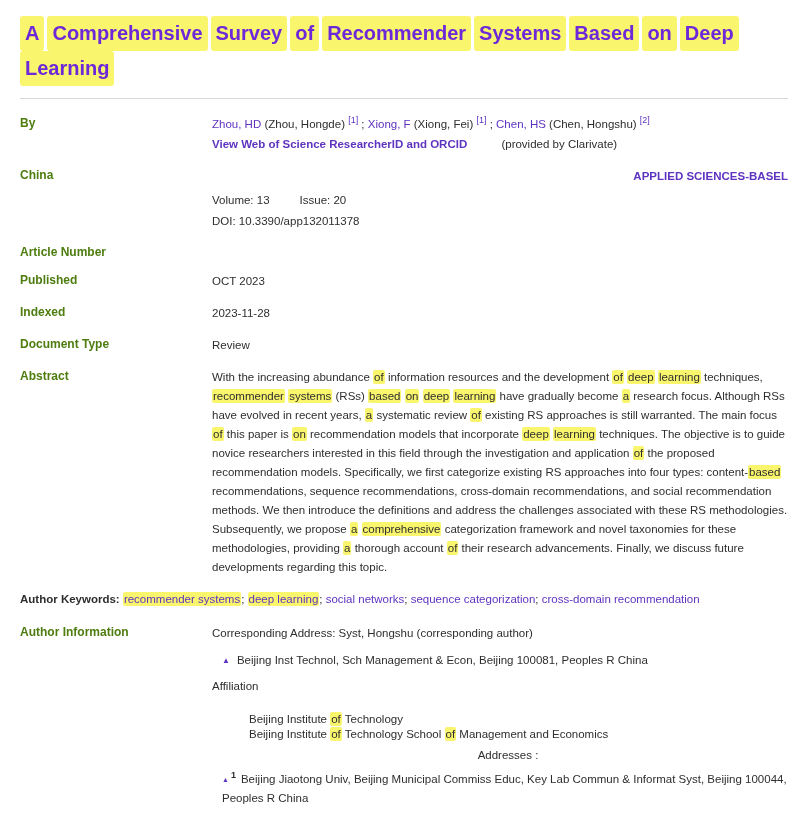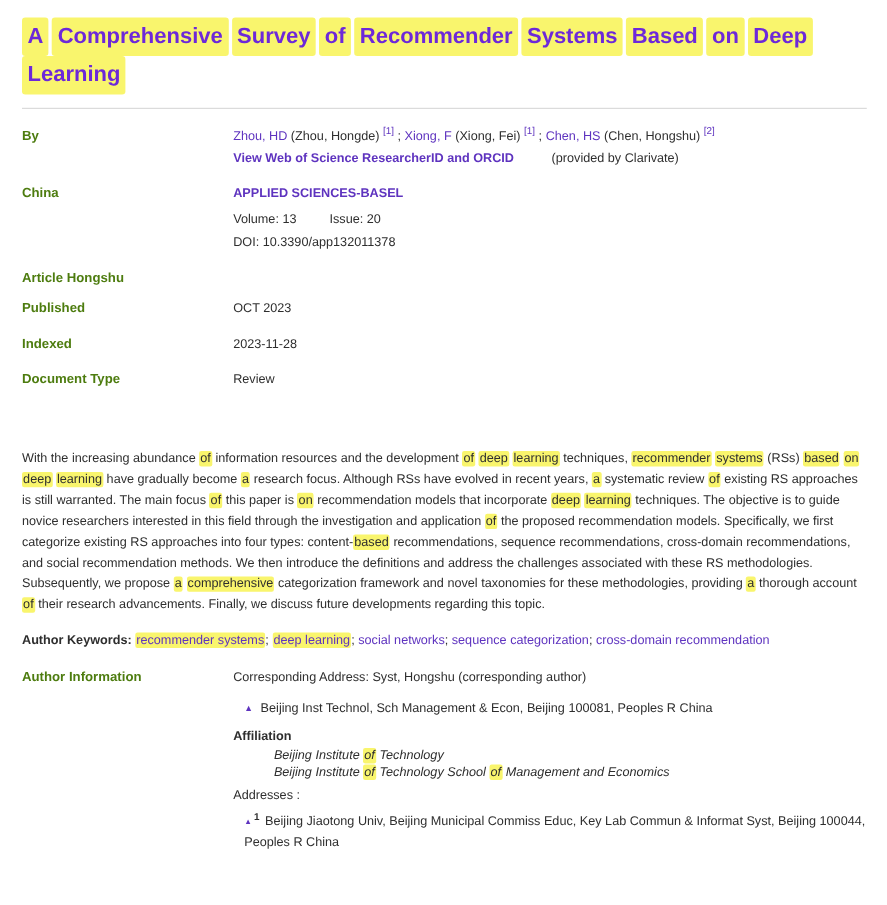--- a/index.html
+++ b/index.html
@@ -60,26 +60,26 @@
     color: #5e33bf;
     font-size: 9px;
     vertical-align: super;
     line-height: 0;
   }
   .sep { color: #2e2e2e; }
 
   .authors-line { margin-bottom: 1px; }
   .rid-line .provided { margin-left: 31px; color: #2e2e2e; }
 
-  .journal-line { margin-bottom: 5px; }
+  .journal-line { margin-bottom: 5px; text-align: right; }
   .vol-issue { margin-bottom: 2px; }
   .vol { display: inline-block; margin-right: 30px; }
 
   
-  .abstract-text { line-height: 20px; margin-top: 40px; }
+  .abstract-text { line-height: 20px; }
   .hl {
     background: #f9f56d;
     border-radius: 2px;
     padding: 1px 1px;
   }
 
   
   .kw-line { margin-bottom: 2px; }
   .kw-label { font-weight: bold; color: #2e2e2e; }
 
@@ -95,24 +95,24 @@
   }
   .tri.small { font-size: 7px; margin-right: 2px; }
   sup.addr-num {
     font-weight: bold;
     font-size: 9px;
     color: #2e2e2e;
     margin-right: 5px;
     vertical-align: super;
     line-height: 0;
   }
-  .affil-label { margin: 6px 0 0 0; font-weight: bold; }
+  .affil-label { margin: 6px 0 16px 0; }
   .org-lines { padding-left: 37px; line-height: 14px; margin-bottom: 5px; }
-  .org-lines > div { margin-bottom: 1px; font-style: italic; }
-  .addresses-label { margin: 4px 0 5px 0; }
+  .org-lines > div { margin-bottom: 1px; }
+  .addresses-label { margin: 4px 0 5px 16px; text-align: center; }
 </style>
 </head>
 <body>
 
 <div class="page">
 
   <h1 class="article-title"><span class="title-word">A</span><span class="title-word">Comprehensive</span><span class="title-word">Survey</span><span class="title-word">of</span><span class="title-word">Recommender</span><span class="title-word">Systems</span><span class="title-word">Based</span><span class="title-word">on</span><span class="title-word">Deep</span><span class="title-word">Learning</span></h1>
 
   <hr class="divider">
 
@@ -132,36 +132,37 @@
     <div class="content">
       <div class="journal-line"><a class="bold-link">APPLIED SCIENCES-BASEL</a></div>
       <div class="vol-issue">
         <span class="vol">Volume: 13</span><span>Issue: 20</span>
       </div>
       <div>DOI: 10.3390/app132011378</div>
     </div>
   </div>
 
   <div class="row">
-    <div class="label">Article Hongshu</div>
+    <div class="label">Article Number</div>
   </div>
   <div class="row">
     <div class="label">Published</div>
     <div class="content">OCT 2023</div>
   </div>
   <div class="row">
     <div class="label">Indexed</div>
     <div class="content">2023-11-28</div>
   </div>
   <div class="row">
     <div class="label">Document Type</div>
     <div class="content">Review</div>
   </div>
 
   <div class="row">
+    <div class="label">Abstract</div>
     <div class="content abstract-text"><span>With the increasing abundance </span><span class="hl">of</span><span> information resources and the development </span><span class="hl">of</span><span> </span><span class="hl">deep</span><span> </span><span class="hl">learning</span><span> techniques, </span><span class="hl">recommender</span><span> </span><span class="hl">systems</span><span> (RSs) </span><span class="hl">based</span><span> </span><span class="hl">on</span><span> </span><span class="hl">deep</span><span> </span><span class="hl">learning</span><span> have gradually become </span><span class="hl">a</span><span> research focus. Although RSs have evolved in recent years, </span><span class="hl">a</span><span> systematic review </span><span class="hl">of</span><span> existing RS approaches is still warranted. The main focus </span><span class="hl">of</span><span> this paper is </span><span class="hl">on</span><span> recommendation models that incorporate </span><span class="hl">deep</span><span> </span><span class="hl">learning</span><span> techniques. The objective is to guide novice researchers interested in this field through the investigation and application </span><span class="hl">of</span><span> the proposed recommendation models. Specifically, we first categorize existing RS approaches into four types: content-</span><span class="hl">based</span><span> recommendations, sequence recommendations, cross-domain recommendations, and social recommendation methods. We then introduce the definitions and address the challenges associated with these RS methodologies. Subsequently, we propose </span><span class="hl">a</span><span> </span><span class="hl">comprehensive</span><span> categorization framework and novel taxonomies for these methodologies, providing </span><span class="hl">a</span><span> thorough account </span><span class="hl">of</span><span> their research advancements. Finally, we discuss future developments regarding this topic.</span></div>
   </div>
 
   <div class="row">
     <div class="content">
       <div class="kw-line"><span class="kw-label">Author Keywords: </span><a class="hl">recommender systems</a><span class="sep">; </span><a class="hl">deep learning</a><span class="sep">; </span><a>social networks</a><span class="sep">; </span><a>sequence categorization</a><span class="sep">; </span><a>cross-domain recommendation</a></div>
     </div>
   </div>
 
   <div class="row">

